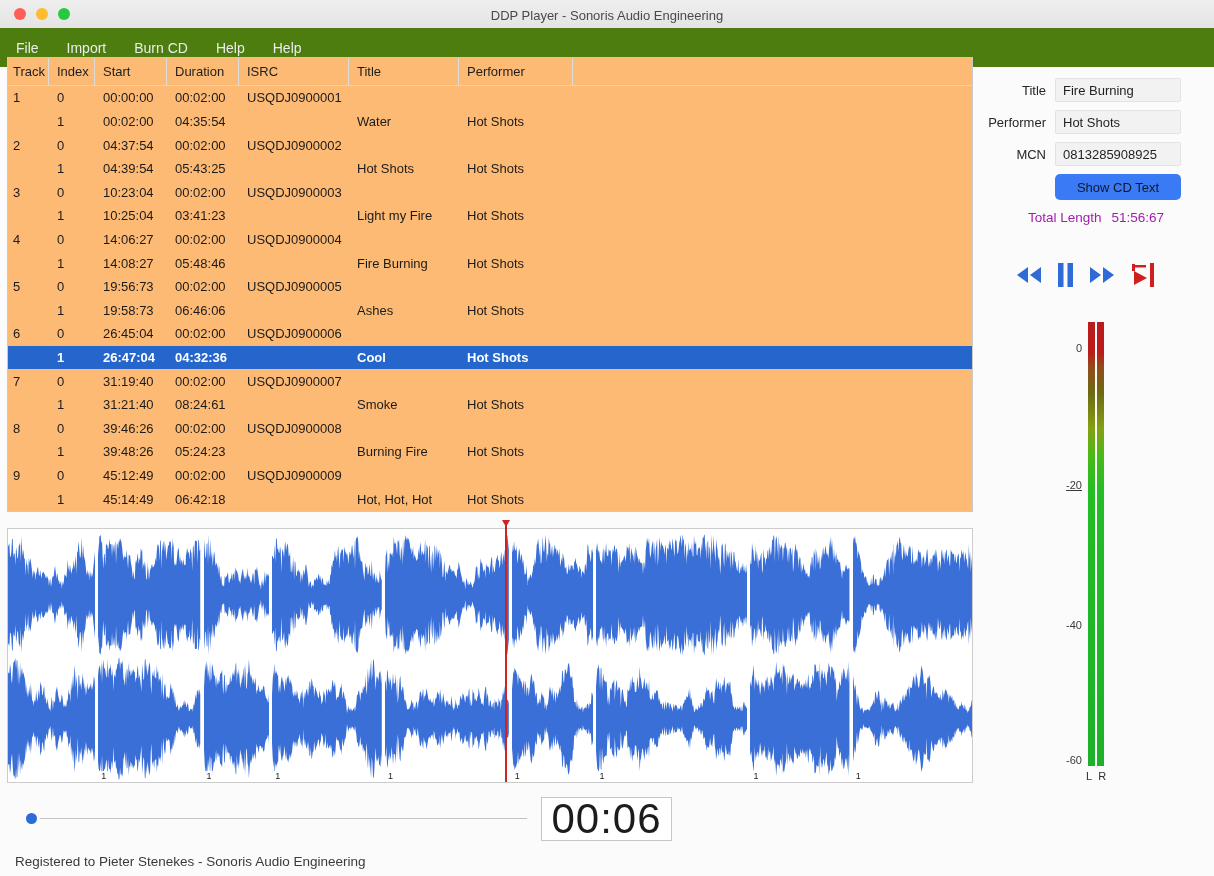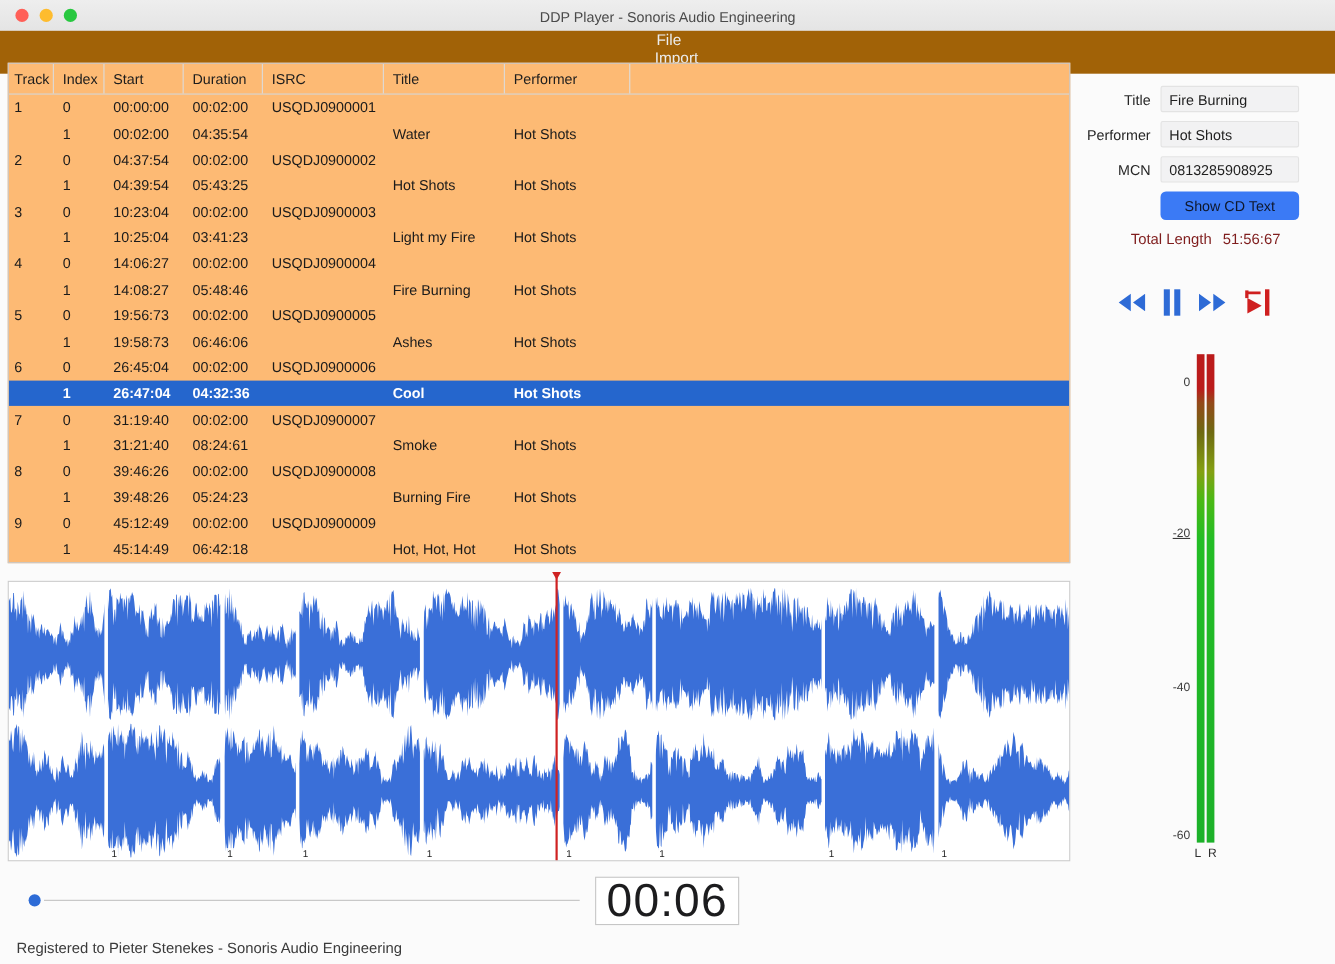--- a/index.html
+++ b/index.html
@@ -21,21 +21,21 @@
   }
   .traffic { position:absolute; left:14px; top:8px; display:flex; gap:10px; }
   .light { width:12px; height:12px; border-radius:50%; }
   .light.red   { background:#ff5f57; }
   .light.yellow{ background:#febc2e; }
   .light.green { background:#28c840; }
 
   
   .menubar {
     position:absolute; top:28px; left:0; right:0; height:39px;
-    background:#a16207; display:flex; align-items:center; padding-left:16px;flex-direction:column;
+    background:#4d7c0f; display:flex; align-items:center; padding-left:16px;
   }
   .menu-item { color:#ececec; font-size:14px; padding:0 14px; cursor:default; }
   .menu-item:first-child { padding-left:0; }
 
   
   .tracklist {
     position:absolute; left:7px; top:57px; width:966px; height:455px;
     background:#fdba74; border:1px solid #c9c9c9; font-size:13px; color:#1b1b1b;
     overflow:hidden;
   }
@@ -96,21 +96,21 @@
     font-family:"Liberation Sans","DejaVu Sans",sans-serif;
   }
   .cdtext-btn {
     margin-left:70px; width:126px; height:26px; border:none; border-radius:5px;
     background:#3b7af5; color:#0f172a; font-size:13px; cursor:default;
     font-family:"Liberation Sans","DejaVu Sans",sans-serif;
   }
   .total-row {
     margin-top:10px; width:210px; margin-left:6px;
     display:flex; justify-content:center; gap:10px;
-    font-size:13.5px; color:#7f1d1d;
+    font-size:13.5px; color:#a21caf;
   }
   .transport {
     position:absolute; left:1015px; top:258px; width:170px; height:34px;
     display:flex; align-items:center; gap:14px;
   }
   .tbtn { display:flex; align-items:center; justify-content:center; cursor:default; }
 
   
   .meter-wrap { position:absolute; left:1050px; top:322px; width:64px; height:444px; }
   .meter-scale { position:absolute; left:0; top:0; width:32px; height:100%; }

